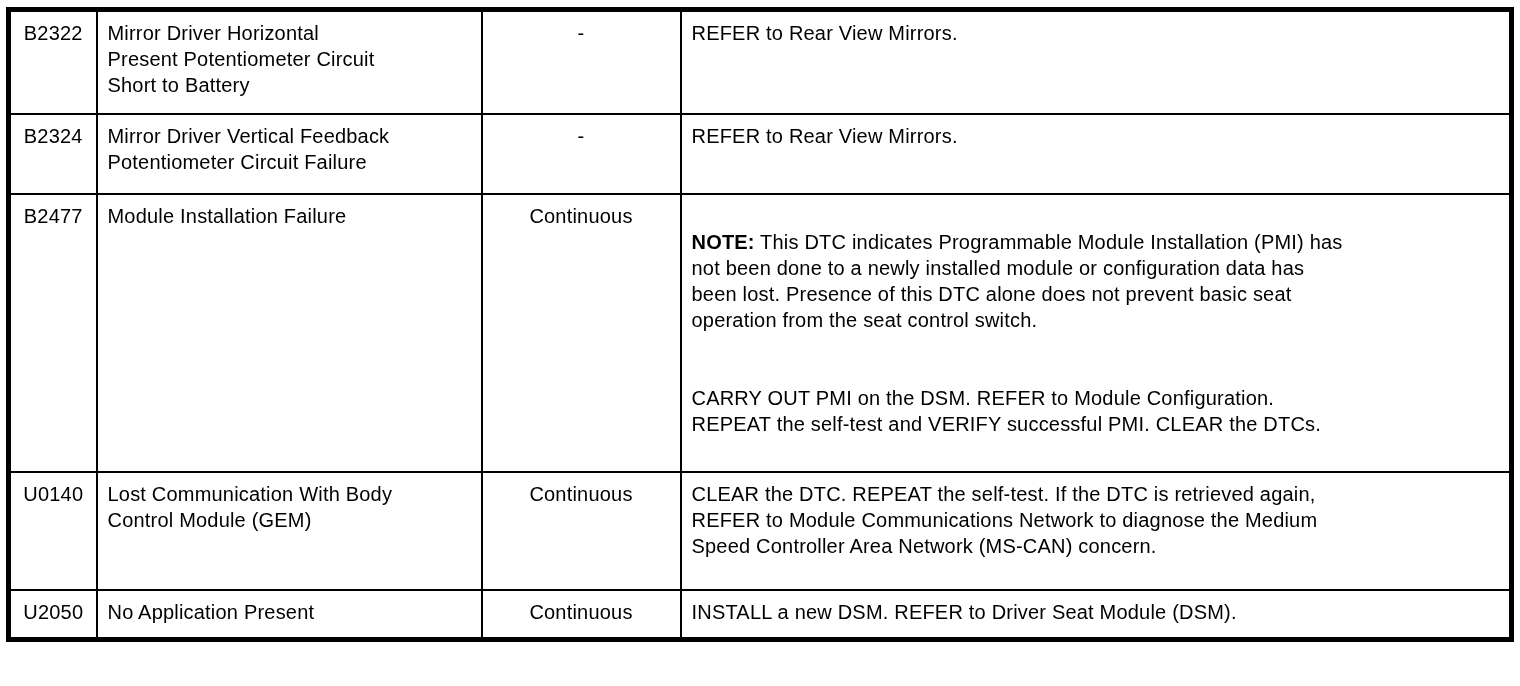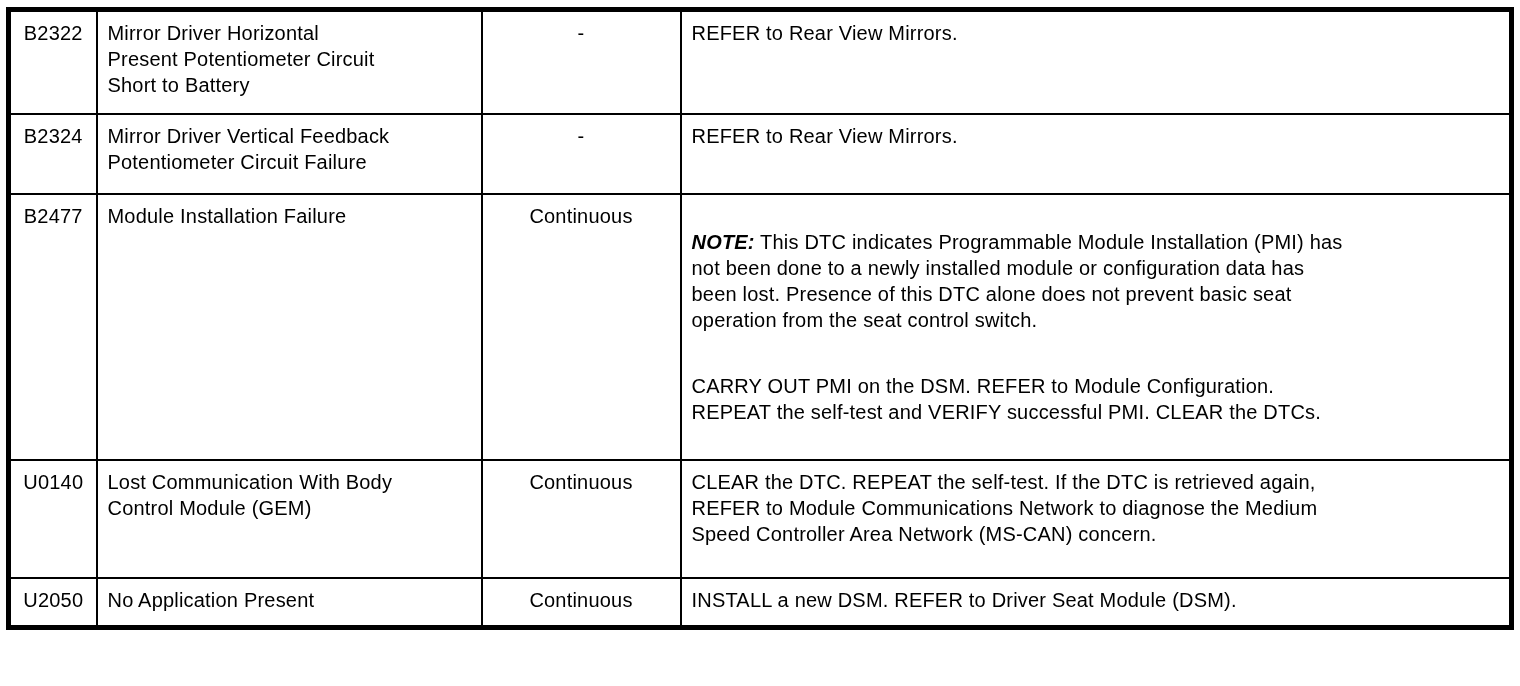--- a/index.html
+++ b/index.html
@@ -40,23 +40,23 @@
     padding-right: 3px;
     text-align: center;
   }
   td.cycle-cell {
     text-align: center;
   }
   td.action-cell p {
     margin: 0;
   }
   td.action-cell p.para-gap {
-    margin-top: 14px;
+    margin-top: 26px;
   }
-  .bold { font-weight: bold; font-style: italic; }
+  .bold { font-weight: bold; }
 </style>
 </head>
 <body>
 
 <div class="page">
   <table class="dtc-table">
     <colgroup>
       <col style="width:88px">
       <col style="width:385px">
       <col style="width:199px">

